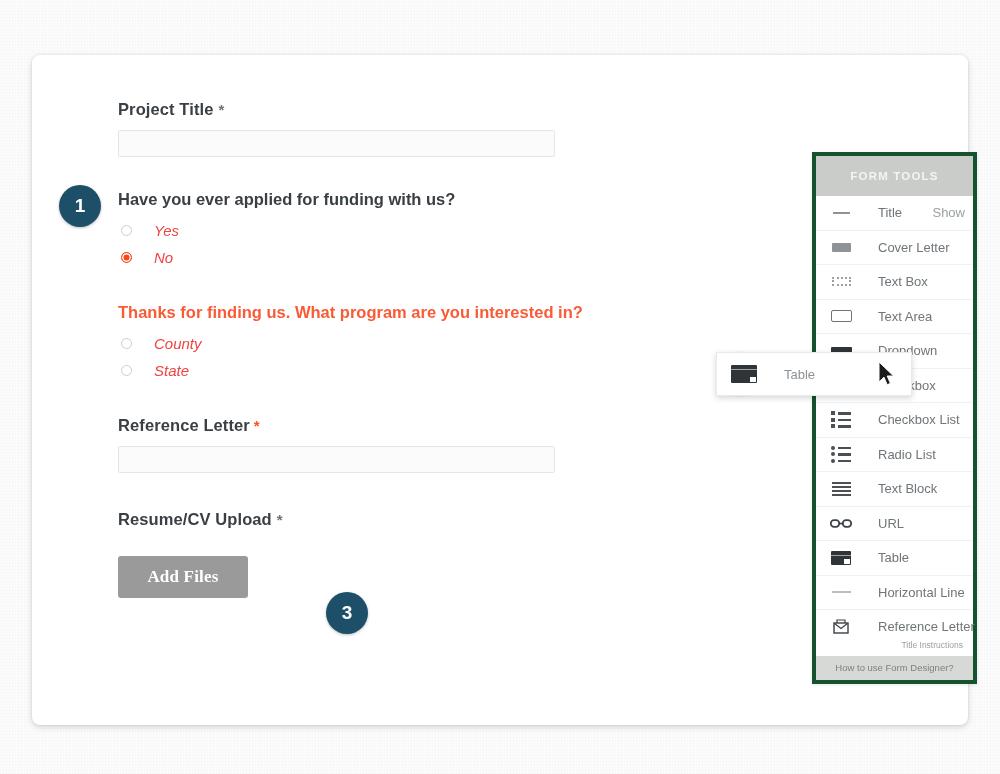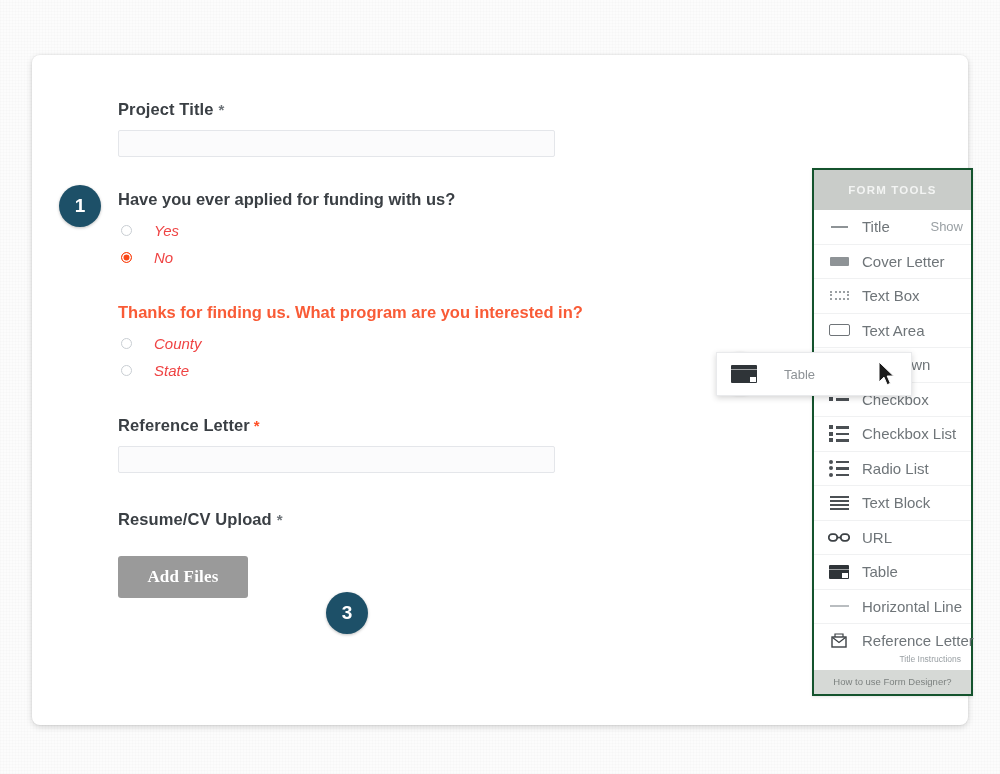--- a/index.html
+++ b/index.html
@@ -143,24 +143,24 @@
     box-shadow: 0 1px 3px rgba(0,0,0,0.25);
   }
   #badge-1 { left: 59px; top: 185px; }
   #badge-2 { left: 719px; top: 352px; }
   #badge-3 { left: 326px; top: 592px; }
 
   
   .palette {
     position: absolute;
     left: 780px;
-    top: 113px;
+    top: 97px;
     width: 157px;
     background: #ffffff;
-    border: 2px solid #14532d;
+    border: 4px solid #14532d;
     box-shadow: 0 1px 3px rgba(0,0,0,0.10);
   }
   .palette-header {
     height: 40px;
     background: #c9ccc9;
     color: #f3f4f3;
     font-size: 11.5px;
     font-weight: bold;
     letter-spacing: 1.2px;
     display: flex;
@@ -179,22 +179,22 @@
   }
   .p-item:last-child { border-bottom: none; }
   .p-icon {
     width: 26px;
     flex: 0 0 26px;
     display: flex;
     align-items: center;
     justify-content: center;
   }
   .p-label {
-    margin-left: 10px;
-    font-size: 15px;
+    margin-left: 24px;
+    font-size: 13px;
     color: #6f7579;
     white-space: nowrap;
   }
   .p-right {
     margin-left: auto;
     font-size: 13px;
     color: #9aa0a4;
   }
   .p-sub {
     font-size: 8.5px;

